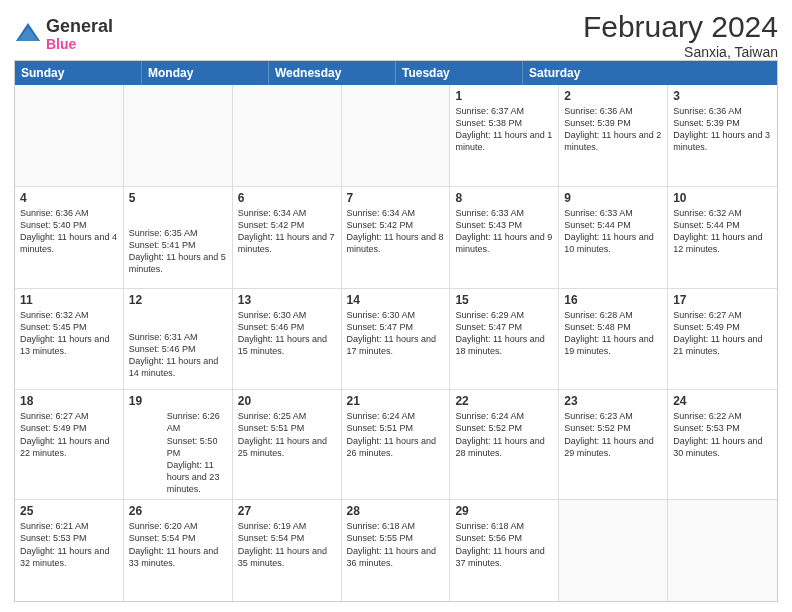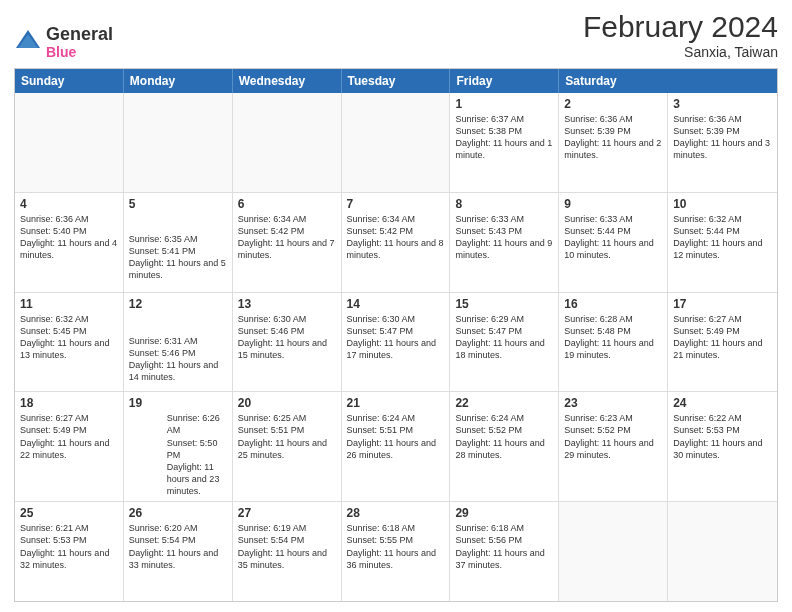--- a/index.html
+++ b/index.html
@@ -13,22 +13,21 @@
     .page {
       width: 792px;
       height: 612px;
       display: flex;
       flex-direction: column;
       padding: 10px 14px 10px 14px;
     }
     .header {
       display: flex;
       justify-content: space-between;
-      align-items: flex-end;
-      margin-bottom: 8px;
+      align-items: center;
     }
     .logo {
       display: flex;
       align-items: center;
       gap: 4px;
     }
     .logo-text {
       display: flex;
       flex-direction: column;
       line-height: 1.1;
@@ -60,21 +59,21 @@
       color: #333;
     }
     .calendar {
       flex: 1;
       display: flex;
       flex-direction: column;
       border: 1px solid #ccc;
     }
     .cal-header {
       display: grid;
-      grid-template-columns: repeat(7, 1fr);
+      grid-template-columns: repeat(6, 1fr);
       background: #2a6db5;
     }
     .cal-header-cell {
       color: #fff;
       font-size: 12px;
       font-weight: bold;
       padding: 5px 6px;
       border-right: 1px solid #5590c8;
       text-align: left;
     }
@@ -134,21 +133,20 @@
       <div class="subtitle">Sanxia, Taiwan</div>
     </div>
   </div>
 
   <div class="calendar">
     <div class="cal-header">
     <div class="cal-header-cell">Sunday</div>
         <div class="cal-header-cell">Monday</div>
         <div class="cal-header-cell">Wednesday</div>
         <div class="cal-header-cell">Tuesday</div>
-        <div class="cal-header-cell">Friday</div>
         <div class="cal-header-cell">Saturday</div>
       </div>
     <div class="cal-body">
     <div class="cal-row">
           <div class="cal-cell empty"></div>
           <div class="cal-cell empty"></div>
           <div class="cal-cell empty"></div>
           <div class="cal-cell empty"></div>
           <div class="cal-cell">
             <span class="day-num">1</span>

